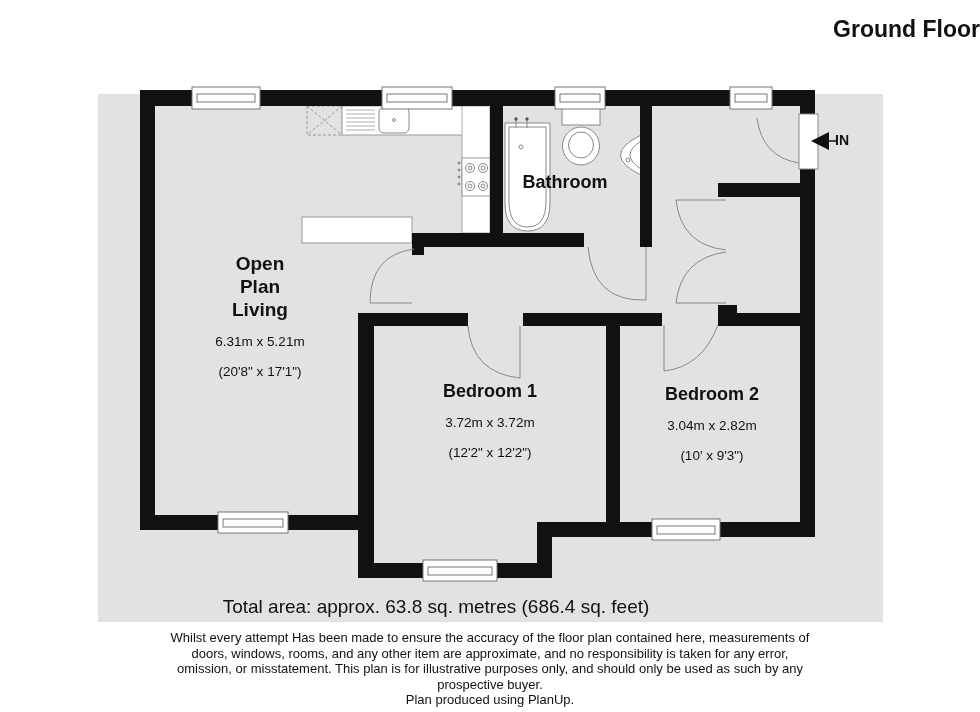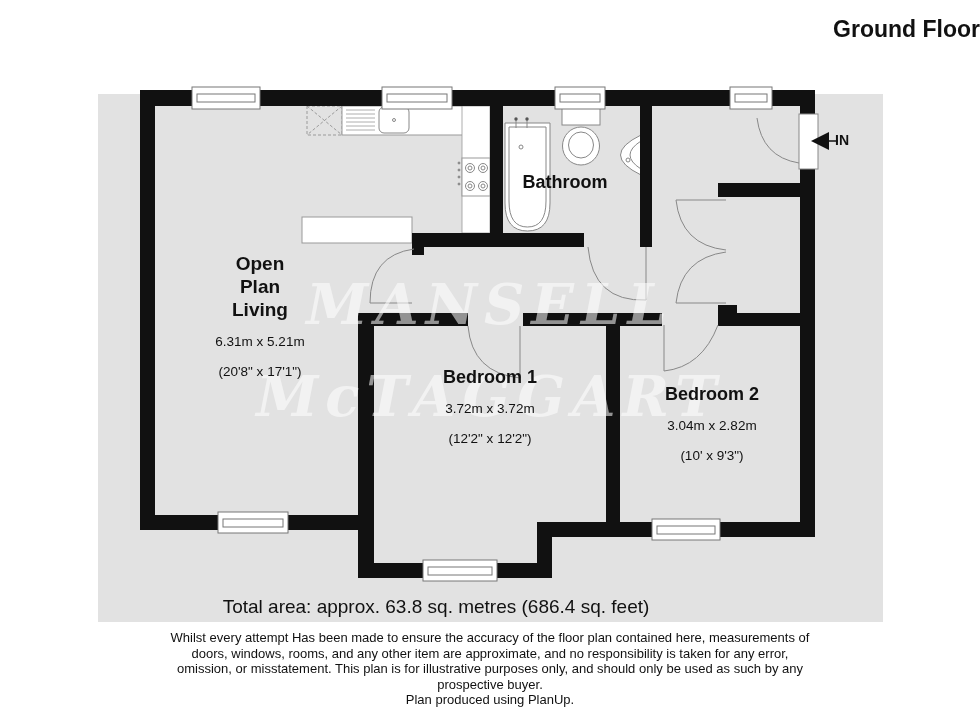--- a/index.html
+++ b/index.html
@@ -8,21 +8,21 @@
   #plan-svg{position:absolute;left:0;top:0;z-index:1;}
   .label{position:absolute;z-index:3;text-align:center;color:#111;}
   #title{left:0;top:16px;width:980px;font-size:23px;font-weight:bold;text-align:right;}
   #subtitle{left:0;top:46px;width:980px;font-size:13.5px;}
   .room-name{font-weight:bold;font-size:18px;line-height:22px;}
   .room-name.big{font-size:19px;line-height:23px;}
   .wrapname{display:block;width:76px;margin:0 auto;}
   .room-dims{font-size:13.5px;line-height:17.5px;margin-top:12px;}
   #opl-label{left:170px;top:252px;width:180px;}
   #bathroom-label{left:495px;top:171px;width:140px;}
-  #bed1-label{left:405px;top:366px;width:170px;}
+  #bed1-label{left:405px;top:380px;width:170px;}
   #bed2-label{left:627px;top:383px;width:170px;}
   #in-label{left:835px;top:132px;width:40px;font-size:14px;font-weight:bold;text-align:left;}
   #watermark{left:220px;top:258px;width:540px;z-index:2;pointer-events:none;
              font-family:"DejaVu Serif",serif;font-style:italic;font-weight:bold;
              font-size:56px;line-height:92px;letter-spacing:7px;
              color:rgba(255,255,255,0.55);}
   #total-area{left:0;top:596px;width:872px;font-size:19px;}
   #footer{left:0;top:630px;width:980px;font-size:13px;line-height:15.5px;}
 </style>
 </head>
@@ -186,24 +186,20 @@
         <path d="M757,118 Q762,157 799,163"></path>
       </g>
     </g>
 
     <g>
       <polygon points="811,141 829,132 829,150" fill="#111"></polygon>
       <line x1="829" y1="141" x2="838" y2="141" stroke="#111" stroke-width="1.5"></line>
     </g>
   </svg>
 
-  <div id="watermark" class="label">
-    <div>MANSELL</div>
-    <div>McTAGGART</div>
-  </div>
 
   <div id="title" class="label">Ground Floor</div>
 
   <div id="opl-label" class="label">
     <div class="room-name big">
         <span class="wrapname">Open Plan Living</span>
       </div>
     <div class="room-dims">6.31m x 5.21m</div>
     <div class="room-dims">(20'8" x 17'1")</div>
   </div>

